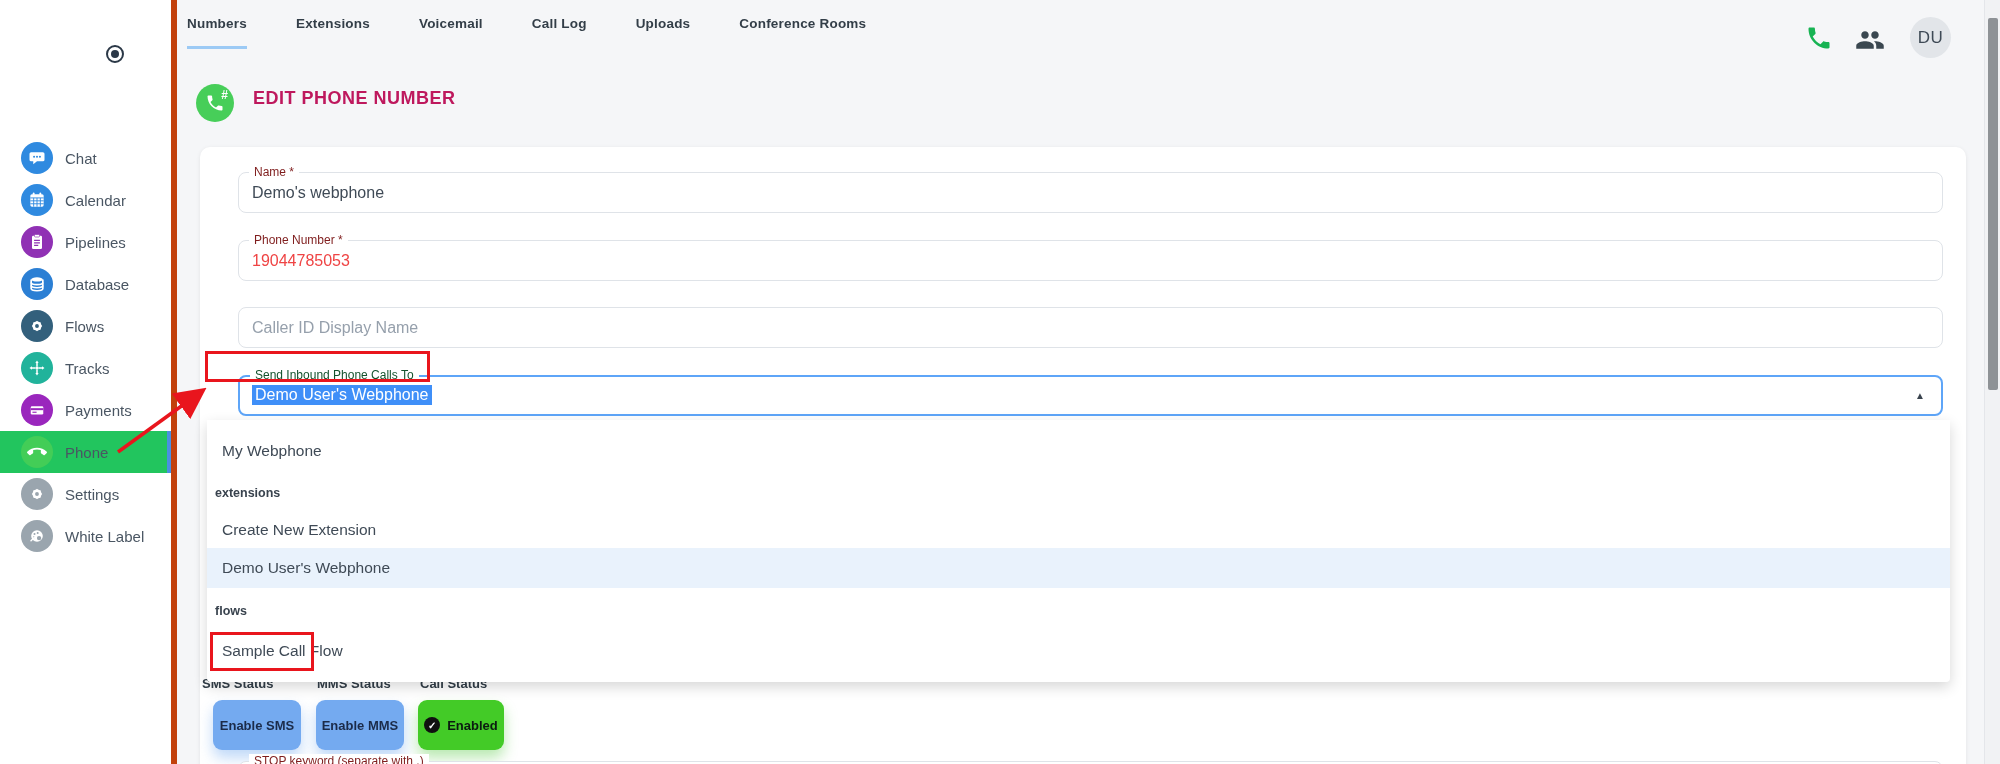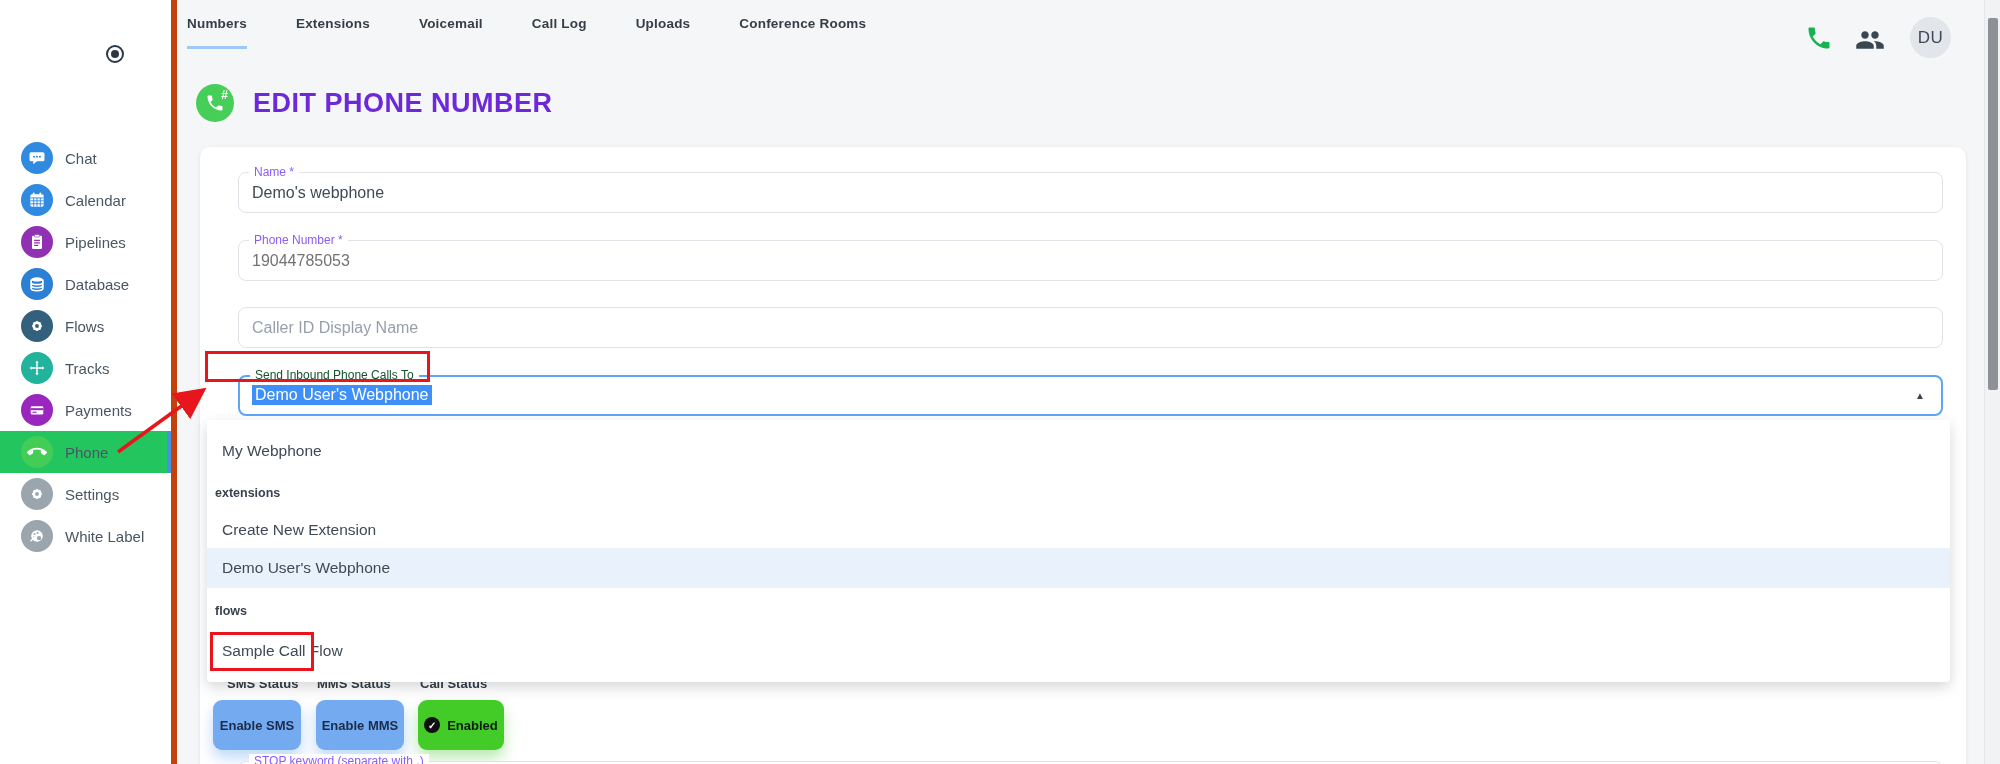--- a/index.html
+++ b/index.html
@@ -70,43 +70,43 @@
     border-radius:50%; background:#47ce59; z-index:5;
     display:flex; align-items:center; justify-content:center;
   }
   .title-ico svg { width:20px; height:20px; }
   .title-ico .hash {
     position:absolute; right:6px; top:4px; color:#fff;
     font-size:12px; font-weight:bold;
   }
   .page-title {
     position:absolute; left:253px; top:88px; z-index:5;
-    font-size:27px; font-weight:bold; color:#6d28d9; letter-spacing:.5px;
+    font-size:18px; font-weight:bold; color:#be185d; letter-spacing:.5px;
   }
   
   .card {
     position:absolute; left:200px; top:147px; width:1766px; height:650px;
     background:#fff; border-radius:10px; box-shadow:0 1px 4px rgba(0,0,0,.08);
     z-index:1;
   }
   
   .tf {
     position:absolute; left:238px; width:1705px; height:41px;
     background:#fff; border:1px solid #dfe3e8; border-radius:8px; z-index:4;
   }
   .tf .flabel {
     position:absolute; left:10px; top:-8px; background:#fff; padding:0 5px;
-    font-size:12px; color:#8b5cf6; white-space:nowrap;
+    font-size:12px; color:#7f1d1d; white-space:nowrap;
   }
   .tf input {
     width:100%; height:100%; border:none; outline:none; background:transparent;
     padding:0 13px; font-family:"Liberation Sans",sans-serif; font-size:16px; color:#3f4a56;
   }
   .tf input::placeholder { color:#96a0ac; opacity:1; }
-  .tf.muted input { color:#737373; }
+  .tf.muted input { color:#ef4444; }
   .tf-name   { top:172px; }
   .tf-number { top:240px; }
   .tf-caller { top:307px; }
   
   .tf-select { top:375px; border:2px solid #5ea5f8; z-index:6; cursor:pointer; }
   .tf-select .flabel { color:#14532d; top:-9px; }
   .sel-value {
     display:inline-block; margin:8px 0 0 12px; padding:1px 3px;
     background:#3f8ff8; color:#fff; font-size:16px;
   }
@@ -355,21 +355,21 @@
 <div class="redbox-label"></div>
 <svg class="anno-arrow">
   <defs>
     <marker id="ah" markerWidth="9" markerHeight="9" refX="6" refY="4.5" orient="auto">
       <path d="M0 0 L9 4.5 L0 9 z" fill="#e9151d"></path>
     </marker>
   </defs>
   <line x1="118" y1="452" x2="198" y2="394" stroke="#e9151d" stroke-width="3.5" marker-end="url(#ah)"></line>
 </svg>
 
-<span class="status-label" style="left:227px;text-align:center;">SMS Status</span>
+<span class="status-label" style="left:202px;text-align:center;">SMS Status</span>
 <span class="status-label" style="left:317px;">MMS Status</span>
 <span class="status-label" style="left:420px;">Call Status</span>
 
 <button class="btn btn-blue" style="left:213px; width:88px;">
     <span>Enable SMS</span>
   </button>
 <button class="btn btn-blue" style="left:316px; width:88px;">
     <span>Enable MMS</span>
   </button>
 <button class="btn btn-green" style="left:418px; width:86px;">

